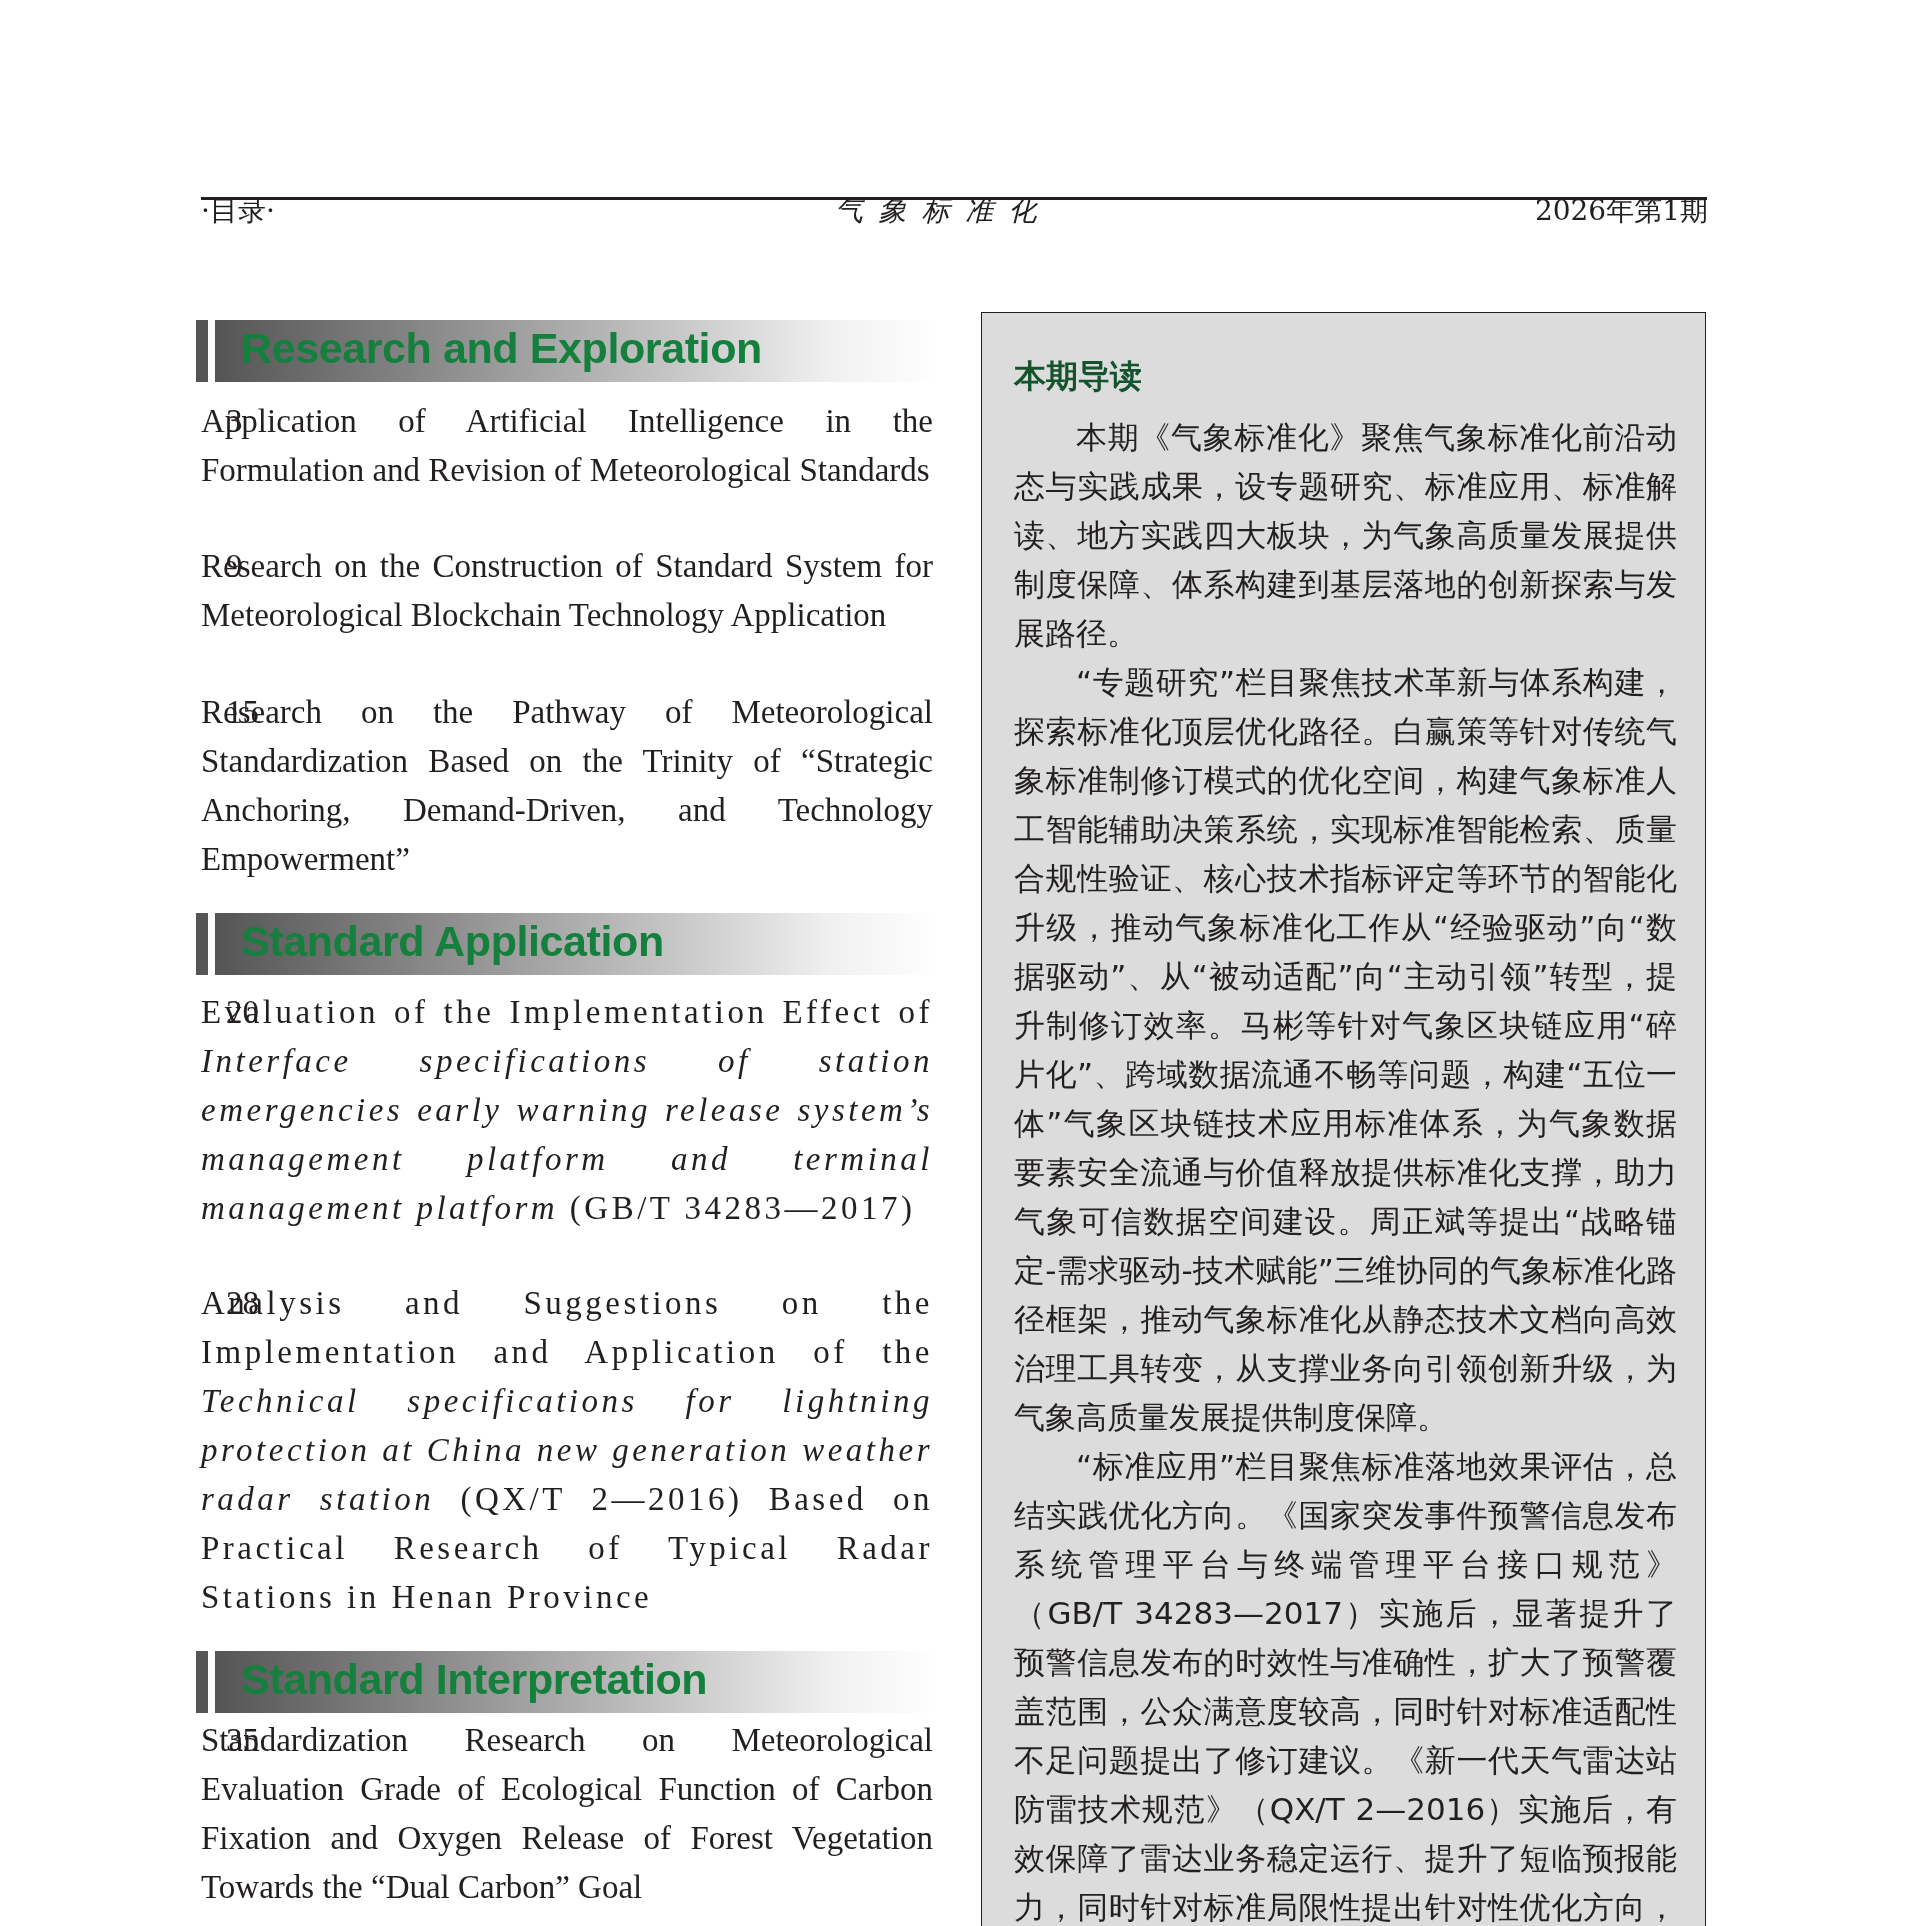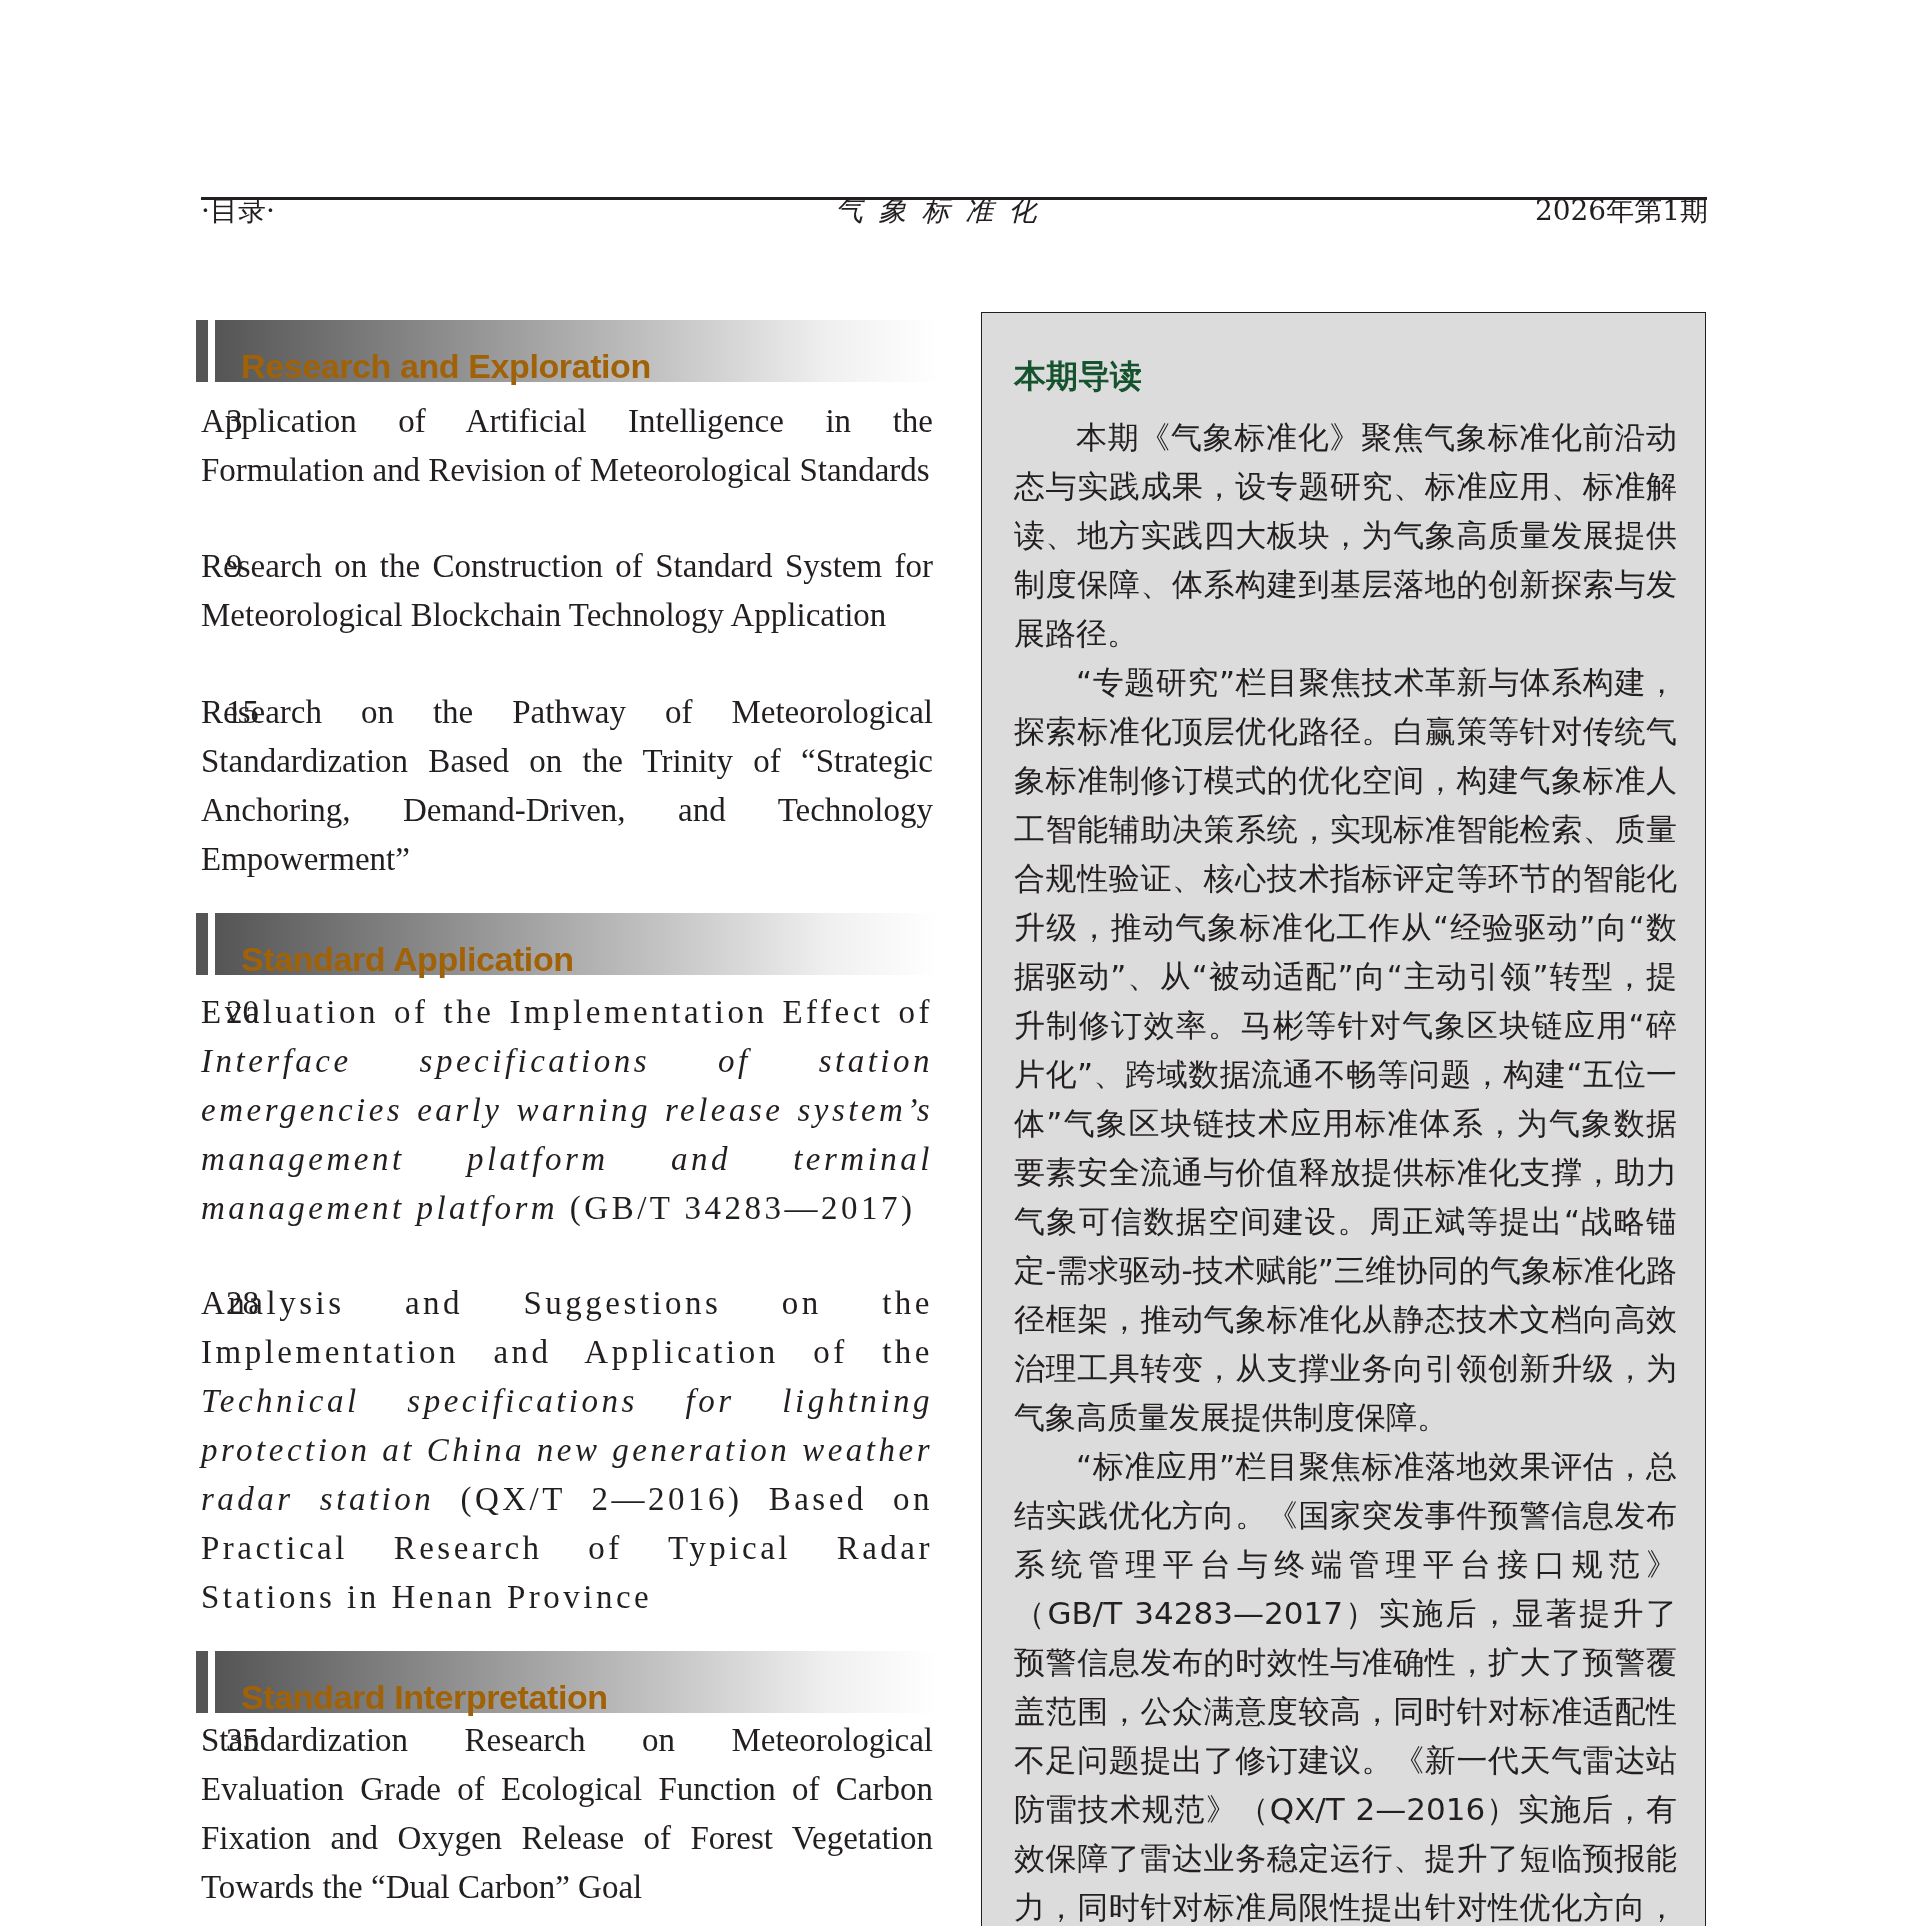--- a/index.html
+++ b/index.html
@@ -8,22 +8,22 @@
   .hdr { position:absolute; top:152px; font-family:"DejaVu Serif","Liberation Serif",serif; font-size:28px; color:#231f20;margin-top:40px; }
   .hdr-left { left:201px; }
   .hdr-center { left:0; width:1887px; text-align:center; letter-spacing:15.4px;font-style:italic; }
   .hdr-right { right:203px; }
   .rule { position:absolute; left:201px; width:1506px; top:197px; height:2.7px; background:#231f20; }
 
   .section { position:absolute; left:196px; height:62px; width:743px; }
   .section .bar { position:absolute; left:0; top:0; width:11.6px; height:100%; background:#555; }
   .section .band { position:absolute; left:18.5px; top:0; right:0; height:100%;
      background:linear-gradient(90deg,#555 0%,#8a8a8a 30%,#c4c4c4 62%,#f0f0f0 85%,rgba(255,255,255,0) 100%); }
-  .section .title { position:absolute; left:45px; top:21px; font-family:"Liberation Sans","DejaVu Sans",sans-serif;
-     font-weight:bold; font-size:34px; color:#a16207; letter-spacing:-0.4px; line-height:50px; white-space:nowrap; }
+  .section .title { position:absolute; left:45px; top:3px; font-family:"Liberation Sans","DejaVu Sans",sans-serif;
+     font-weight:bold; font-size:43px; color:#15803d; letter-spacing:-0.4px; line-height:50px; white-space:nowrap; }
 
   .entry { position:absolute; left:201px; width:732px; font-size:33px; line-height:49px; }
   .entry .num { position:absolute; left:25px; top:0; }
   .entry .text { text-align:justify; text-align-last:left; }
   .entry .text.spread { letter-spacing:3.5px; }
   .entry i { font-style:italic; }
 
   .box { position:absolute; left:981px; top:312px; width:725px; height:2040px;
          background:#dcdcdc; border:1.9px solid #231f20; box-sizing:border-box; }
   .box-title { position:absolute; left:32px; top:42px; font-family:"DejaVu Sans","Liberation Sans",sans-serif;

